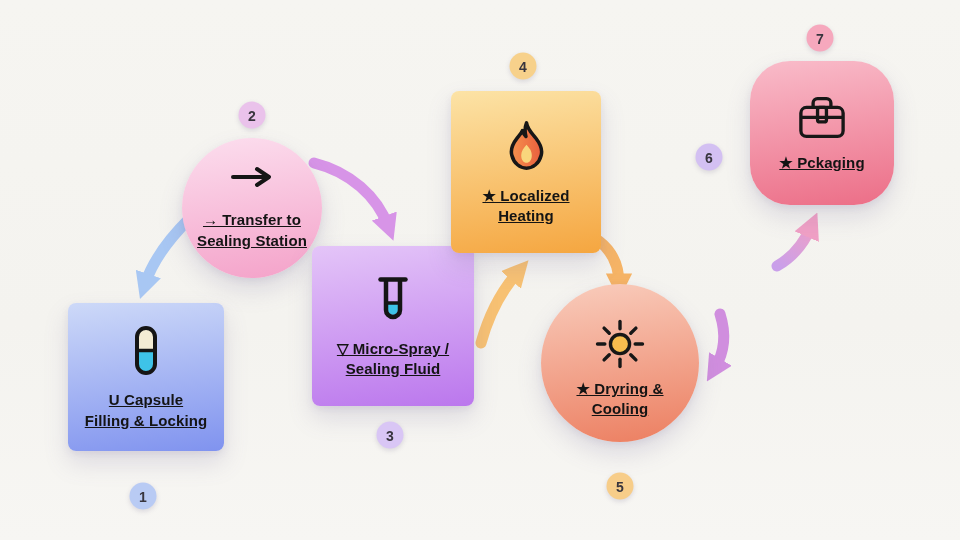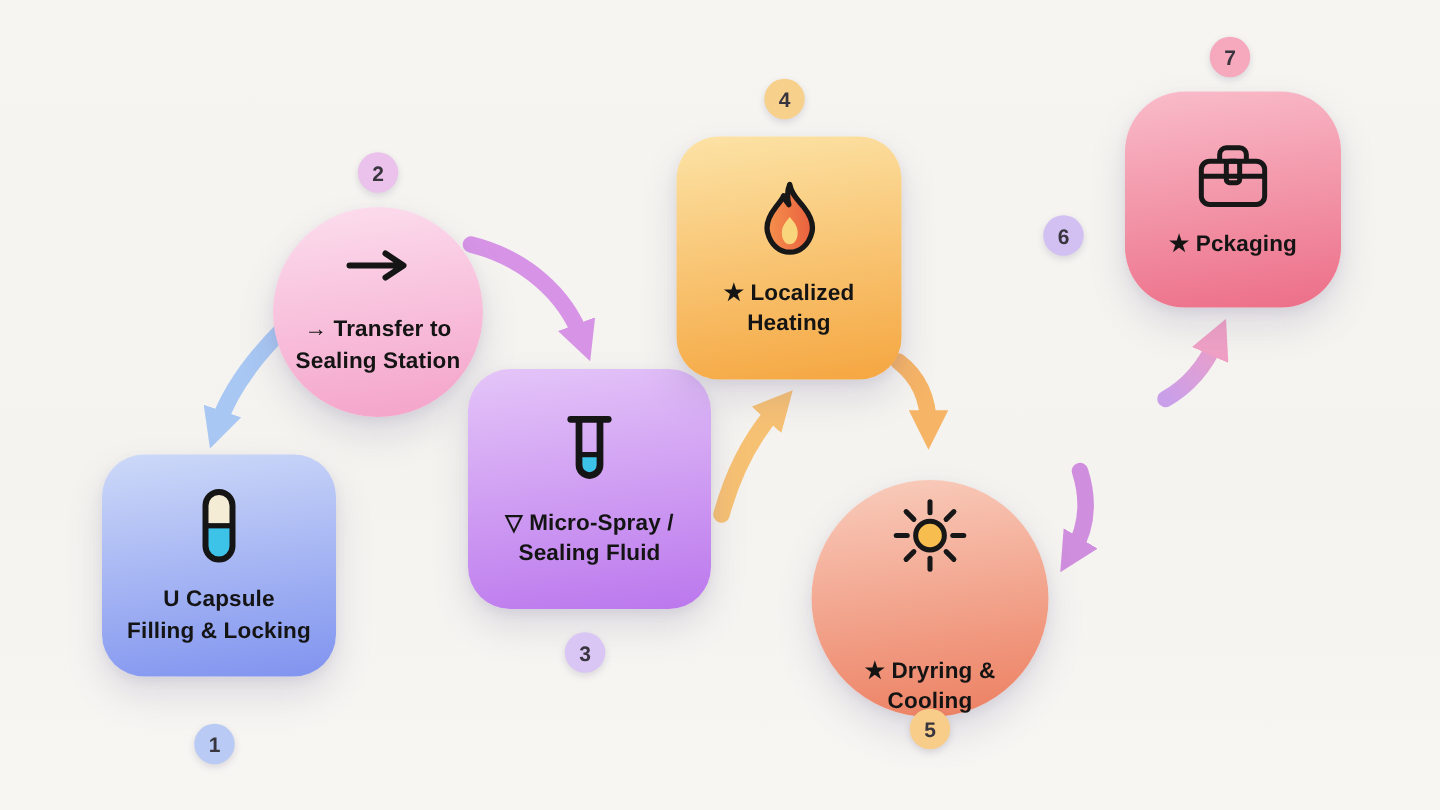--- a/index.html
+++ b/index.html
@@ -6,38 +6,39 @@
   .stage{
     position:relative;width:960px;height:540px;overflow:hidden;
     background:linear-gradient(180deg,#f6f5f1 0%,#f4f3ef 60%,#f7f6f3 100%);
     font-family:"Liberation Sans",sans-serif;color:#141414;
   }
   .arrow-layer{position:absolute;left:0;top:0;width:960px;height:540px;z-index:1;}
   .node{
     position:absolute;z-index:2;display:flex;flex-direction:column;
     align-items:center;justify-content:center;text-align:center;
     box-shadow:0 12px 24px rgba(110,100,150,.18),0 3px 7px rgba(110,100,150,.10);
+    text-decoration:underline;
   }
-  .node.square{border-radius:28px;}
+  .node.square{border-radius:8px;}
   .node.circle{border-radius:50%;}
   .label{font-size:15px;font-weight:600;line-height:1.35;white-space:pre-line;letter-spacing:.1px;}
   .icon{display:block;}
   .badge{
     position:absolute;z-index:3;width:27px;height:27px;border-radius:50%;
     display:flex;align-items:center;justify-content:center;
     font-size:14px;font-weight:600;color:#38353e;
     transform:translate(-50%,-50%);
     box-shadow:0 2px 5px rgba(90,80,120,.18);
   }
   
   #node-1{left:68px;top:303px;width:156px;height:148px;}
   #node-2{left:182px;top:138px;width:140px;height:140px;gap:11px;}
   #node-3{left:312px;top:246px;width:162px;height:160px;}
   #node-4{left:451px;top:91px;width:150px;height:162px;}
-  #node-5{left:541px;top:320px;width:158px;height:158px;padding-top:10px;box-sizing:border-box;justify-content:space-between;}
+  #node-5{left:541px;top:284px;width:158px;height:158px;padding-top:10px;box-sizing:border-box;}
   #node-6{left:648px;top:185px;width:124px;height:124px;}
   #node-7{left:750px;top:61px;width:144px;height:144px;border-radius:40px;}
   #badge-1{left:143px;top:496px;}
   #badge-2{left:252px;top:115px;}
   #badge-3{left:390px;top:435px;}
   #badge-4{left:523px;top:66px;}
   #badge-5{left:620px;top:486px;}
   #badge-6{left:709px;top:157px;}
   #badge-7{left:820px;top:38px;}
   .gap12{margin-bottom:12px;} .gap10{margin-bottom:10px;} .gap8{margin-bottom:8px;}

